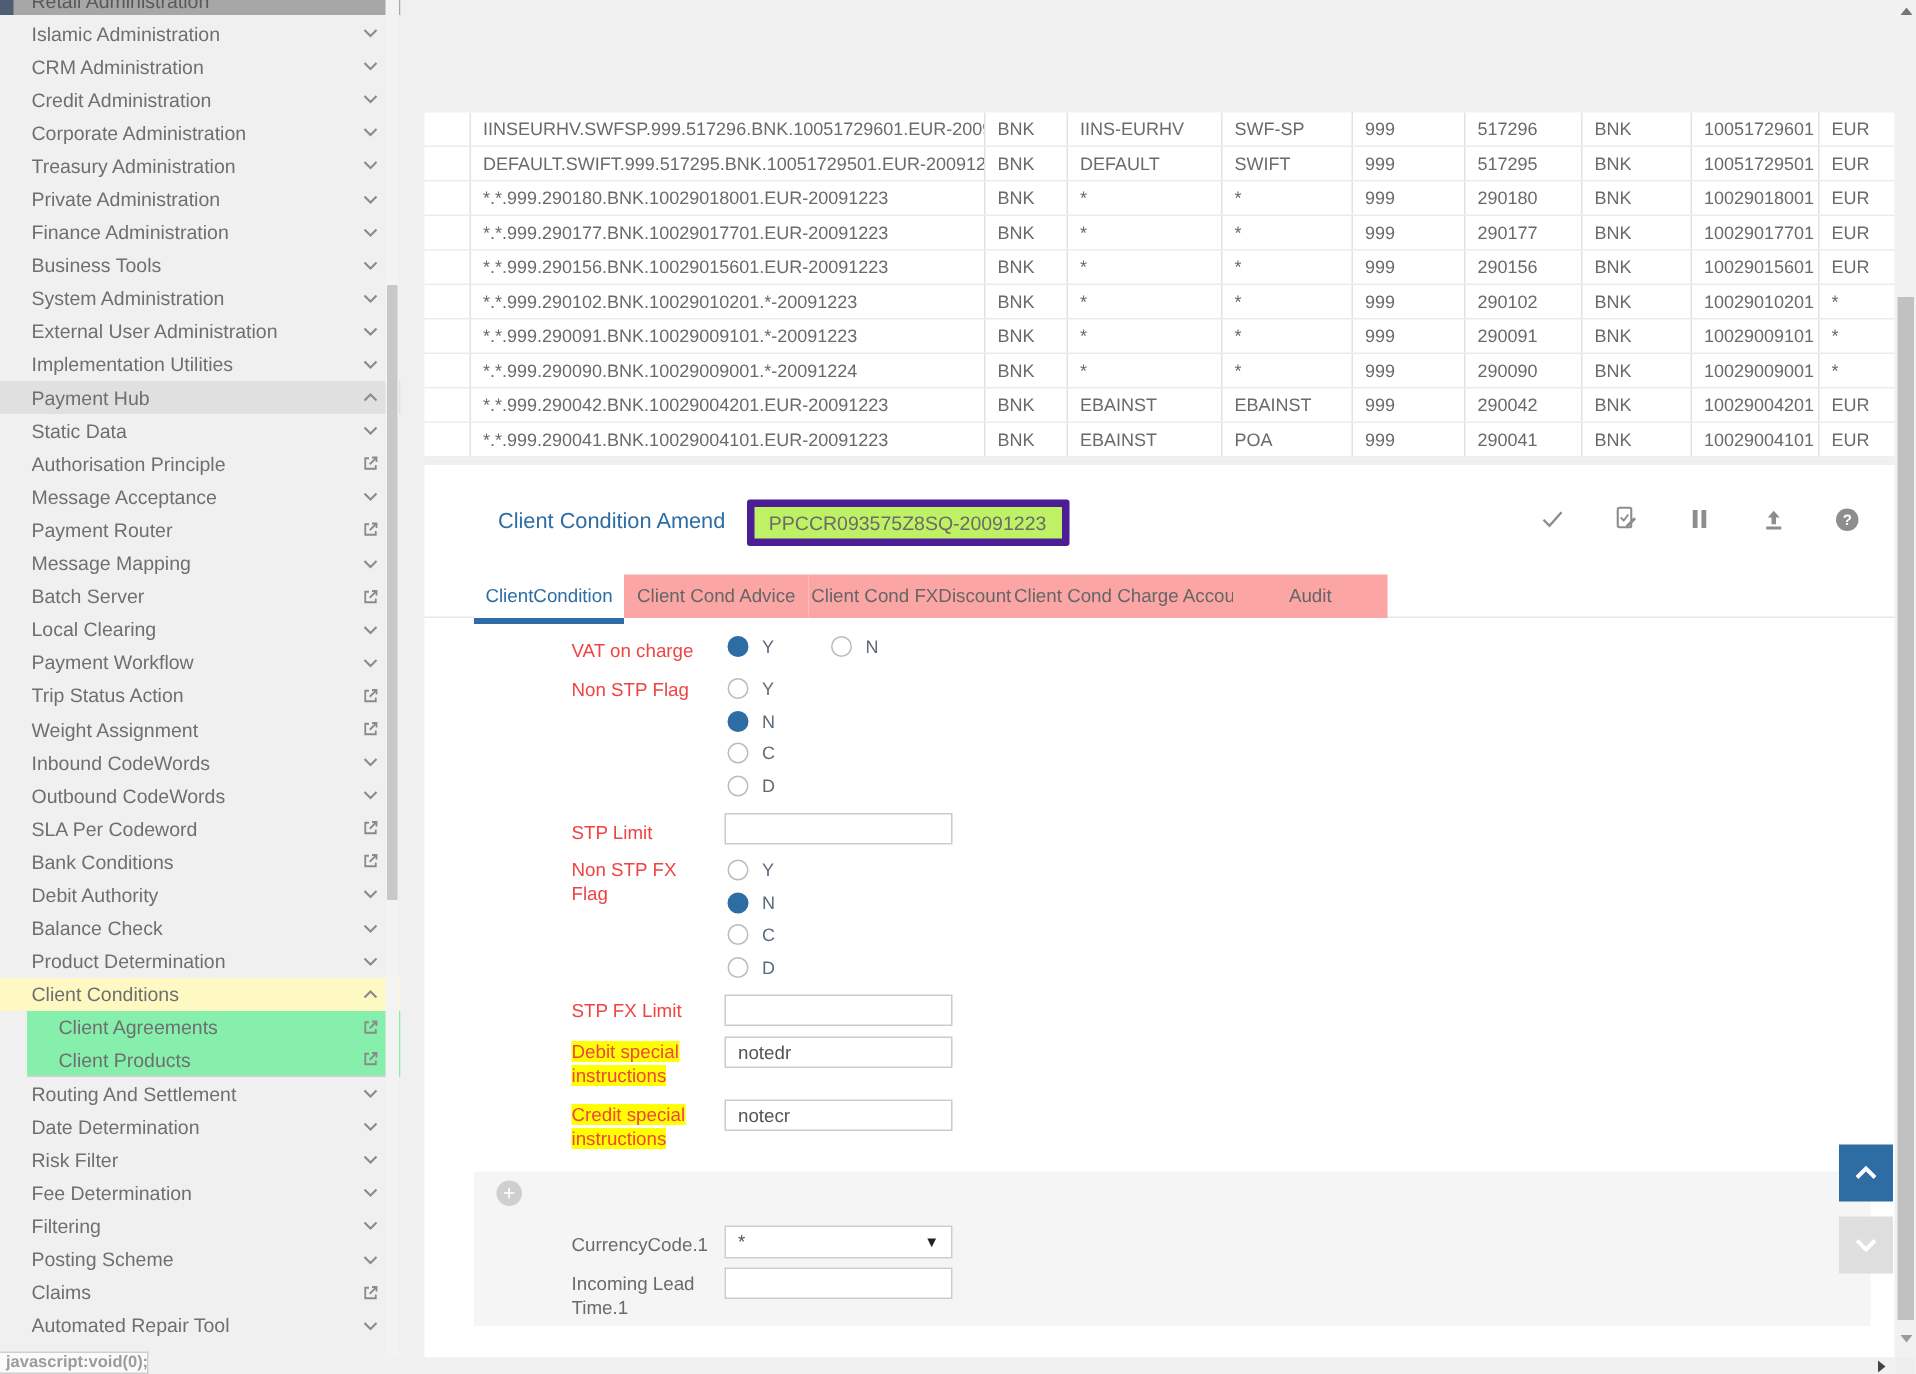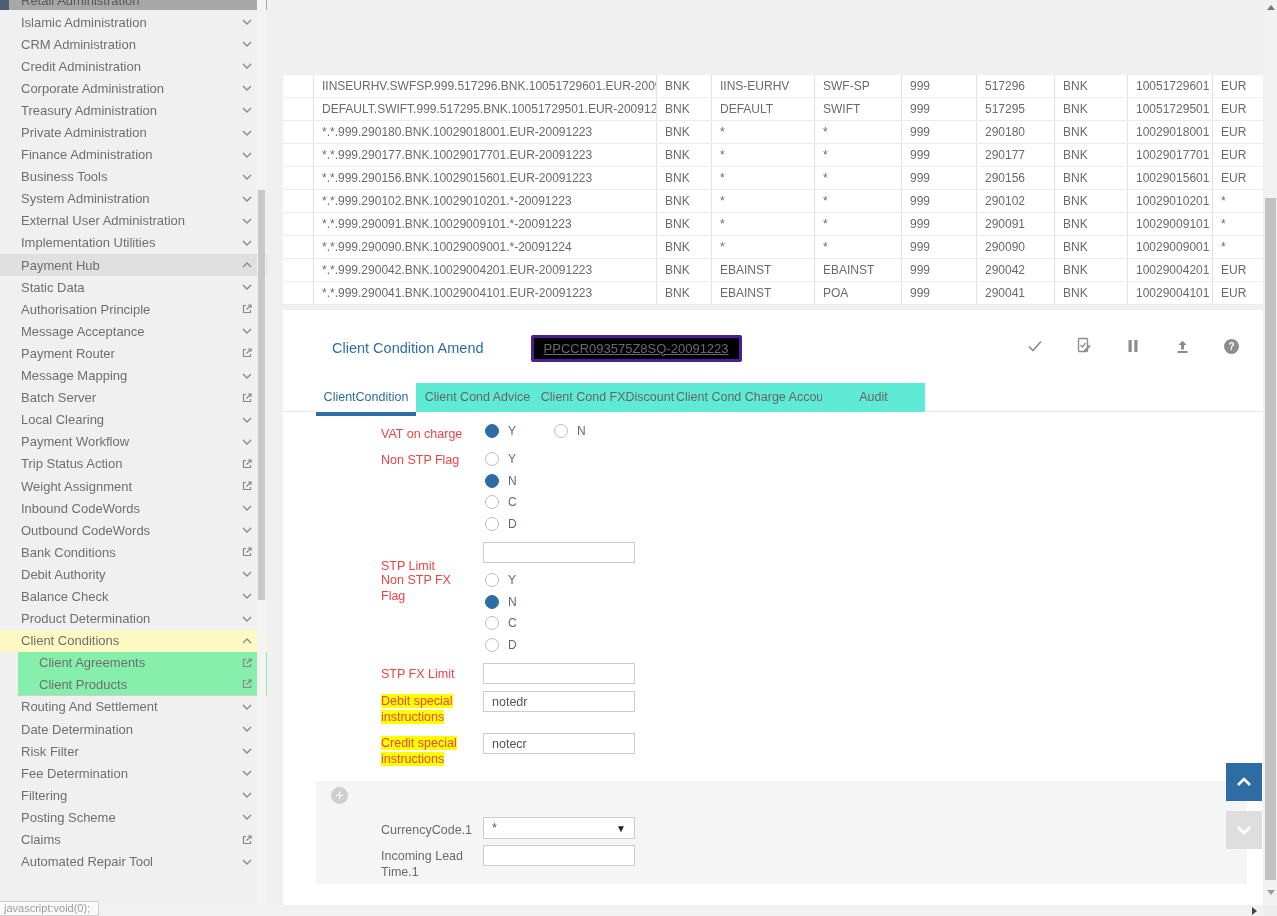--- a/index.html
+++ b/index.html
@@ -30,31 +30,31 @@
   
   .grid-card { position:absolute; left:283px; top:75px; width:980px; height:230px; background:#fff; }
   .grid-row { display:flex; height:23px; border-bottom:1px solid #ececec; cursor:pointer; }
   .cell { height:22px; line-height:22px; font-size:12px; color:#6a6a6a; padding-left:8px;
           border-right:1px solid #e2e2e2; white-space:nowrap; overflow:hidden; }
   .c0{width:31px;} .c1{width:343px;} .c2{width:55px;} .c3{width:103px;} .c4{width:87px;}
   .c5{width:75px;} .c6{width:78px;} .c7{width:73px;} .c8{width:85px;} .c9{width:50px; border-right:none;}
 
   
   .panel { position:absolute; left:283px; top:310px; width:980px; height:595px; background:#fff; }
-  .panel-header { position:absolute; left:0; top:18px; width:980px; height:40px; display:flex; align-items:center;gap:33px; }
+  .panel-header { position:absolute; left:0; top:18px; width:980px; height:40px; display:flex; align-items:center; }
   .panel-title { margin-left:49px; font-size:14.5px; color:#2e6da4; white-space:nowrap; }
-  .ref-badge { margin-left:14px; font-size:13px; color:#6b6b6b; background:#000000;
-               border:3px solid #4c1d95; padding:3px 10px; border-radius:2px;text-decoration:underline; }
+  .ref-badge { margin-left:14px; font-size:13px; color:#6b6b6b; background:#bef264;
+               border:5px solid #4c1d95; padding:3px 10px; border-radius:2px; }
   .toolbar { position:absolute; right:22px; top:8px; display:flex; gap:29px; align-items:center; }
   .tool-btn { width:20px; height:20px; display:flex; align-items:center; justify-content:center; cursor:pointer; }
 
   
   .tabbar { position:absolute; left:33px; top:73px; height:29px; display:flex; }
   .tab { height:29px; line-height:29px; font-size:12.5px; text-align:center; color:#666;
-         background:#5eead4; cursor:pointer; white-space:nowrap; }
+         background:#fca5a5; cursor:pointer; white-space:nowrap; }
   .tab.active { background:#fff; color:#2e6da4; }
   .tab-divider { position:absolute; left:0; top:101px; width:980px; height:1px; background:#e8e8e8; }
   .tab-underline { position:absolute; left:33px; top:102px; width:100px; height:4px; background:#2e6da4; }
 
   
   .form-area { position:absolute; left:0; top:106px; width:980px; height:365px; overflow:hidden; }
   .flabel { position:absolute; left:98px; width:88px; font-size:12.5px; color:#ef4444; line-height:16px; }
   .hl { background:#ffff00; }
   .t-input { position:absolute; left:200px; width:152px; height:21px; border:1px solid #ccc;
              font-family:"Liberation Sans",sans-serif; font-size:12.5px; color:#555;
@@ -91,21 +91,21 @@
             border-left:4px solid transparent; border-right:4px solid transparent; border-bottom:5px solid #777; }
   .arr-down { position:absolute; left:3px; top:890px; width:0; height:0;
             border-left:4px solid transparent; border-right:4px solid transparent; border-top:5px solid #9b9b9b; }
   .h-scroll { position:absolute; left:0; top:905px; width:1264px; height:11px; background:#f1f1f1; }
   .arr-right { position:absolute; left:1252px; top:2px; width:0; height:0;
             border-top:4px solid transparent; border-bottom:4px solid transparent; border-left:5px solid #444; }
   .corner { position:absolute; left:1264px; top:905px; width:13px; height:11px; background:#ededed; }
 
   .status-tip { position:absolute; left:0; top:901px; width:99px; height:15px; background:#fafafa;
                 border:1px solid #cfcfcf; border-left:none; font-size:11px; color:#9c9c9c;
-                line-height:13px; padding-left:4px; white-space:nowrap; overflow:hidden; }
+                line-height:13px; padding-left:4px; white-space:nowrap; overflow:hidden;font-weight:bold; }
 
   svg { display:block; }
 </style>
 </head>
 <body>
 
 <aside class="sidebar">
   <div class="side-partial">
     <span class="bar"></span>
     <span class="plabel">Retail Administration</span>
@@ -303,20 +303,30 @@
           <svg width="12" height="12" viewBox="0 0 12 12">
             <polyline points="2,4 6,8 10,4" fill="none" stroke="#8a8a8a" stroke-width="1.4"></polyline>
           </svg>
         </span>
       </div>
       <div class="side-item">
         <span class="side-label">Outbound CodeWords</span>
         <span class="side-icon">
           <svg width="12" height="12" viewBox="0 0 12 12">
             <polyline points="2,4 6,8 10,4" fill="none" stroke="#8a8a8a" stroke-width="1.4"></polyline>
+          </svg>
+        </span>
+      </div>
+      <div class="side-item">
+        <span class="side-label">SLA Per Codeword</span>
+        <span class="side-icon">
+          <svg width="12" height="12" viewBox="0 0 12 12">
+            <polyline points="5,2.5 2.5,2.5 2.5,9.5 9.5,9.5 9.5,7" fill="none" stroke="#8a8a8a" stroke-width="1.2"></polyline>
+            <line x1="5.5" y1="6.5" x2="10" y2="2" stroke="#8a8a8a" stroke-width="1.2"></line>
+            <polyline points="7,2 10,2 10,5" fill="none" stroke="#8a8a8a" stroke-width="1.2"></polyline>
           </svg>
         </span>
       </div>
       <div class="side-item">
         <span class="side-label">Bank Conditions</span>
         <span class="side-icon">
           <svg width="12" height="12" viewBox="0 0 12 12">
             <polyline points="5,2.5 2.5,2.5 2.5,9.5 9.5,9.5 9.5,7" fill="none" stroke="#8a8a8a" stroke-width="1.2"></polyline>
             <line x1="5.5" y1="6.5" x2="10" y2="2" stroke="#8a8a8a" stroke-width="1.2"></line>
             <polyline points="7,2 10,2 10,5" fill="none" stroke="#8a8a8a" stroke-width="1.2"></polyline>
@@ -647,21 +657,21 @@
       <label class="ropt">
         <span class="radio"></span>
         <span class="rlabel">C</span>
       </label>
       <label class="ropt">
         <span class="radio"></span>
         <span class="rlabel">D</span>
       </label>
     </div>
 
-    <div class="flabel" style="top:142px">STP Limit</div>
+    <div class="flabel" style="top:131px">STP Limit</div>
     <input class="t-input" style="top: 126px;" value="">
 
     <div class="flabel" style="top:156px">Non STP FX Flag</div>
     <div class="vstack" style="top:157px">
       <label class="ropt">
         <span class="radio"></span>
         <span class="rlabel">Y</span>
       </label>
       <label class="ropt">
         <span class="radio sel"></span>

